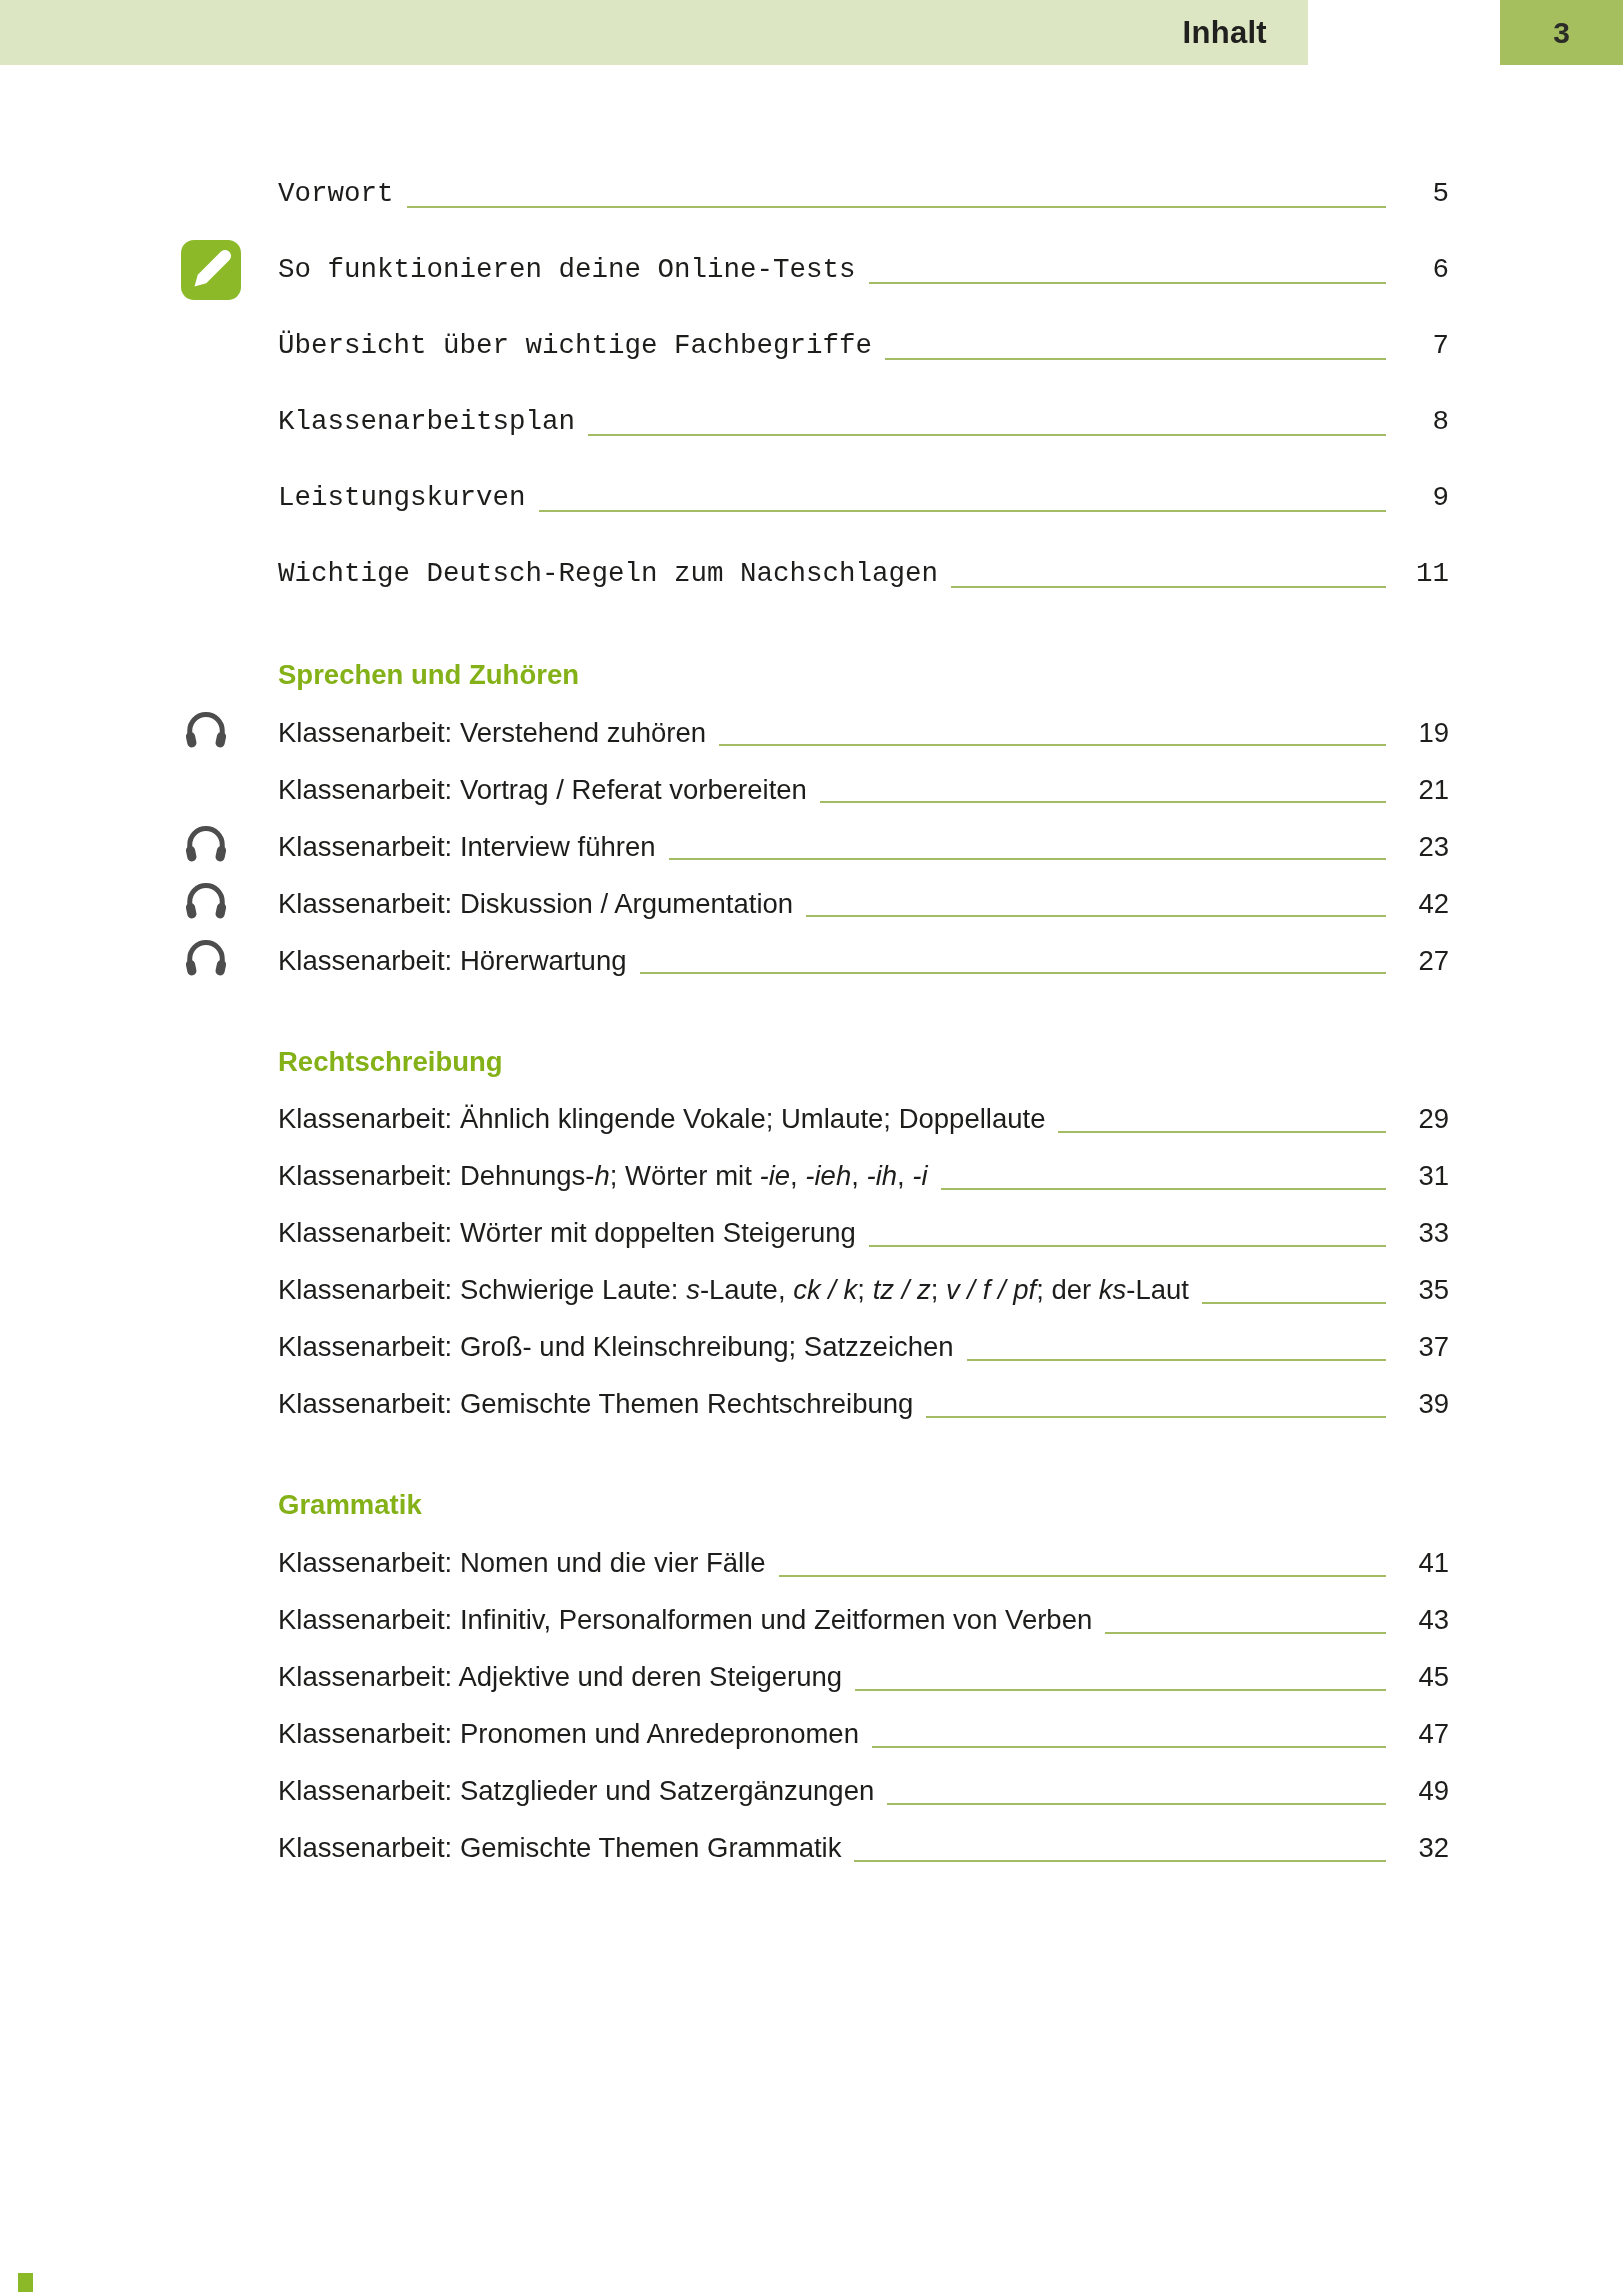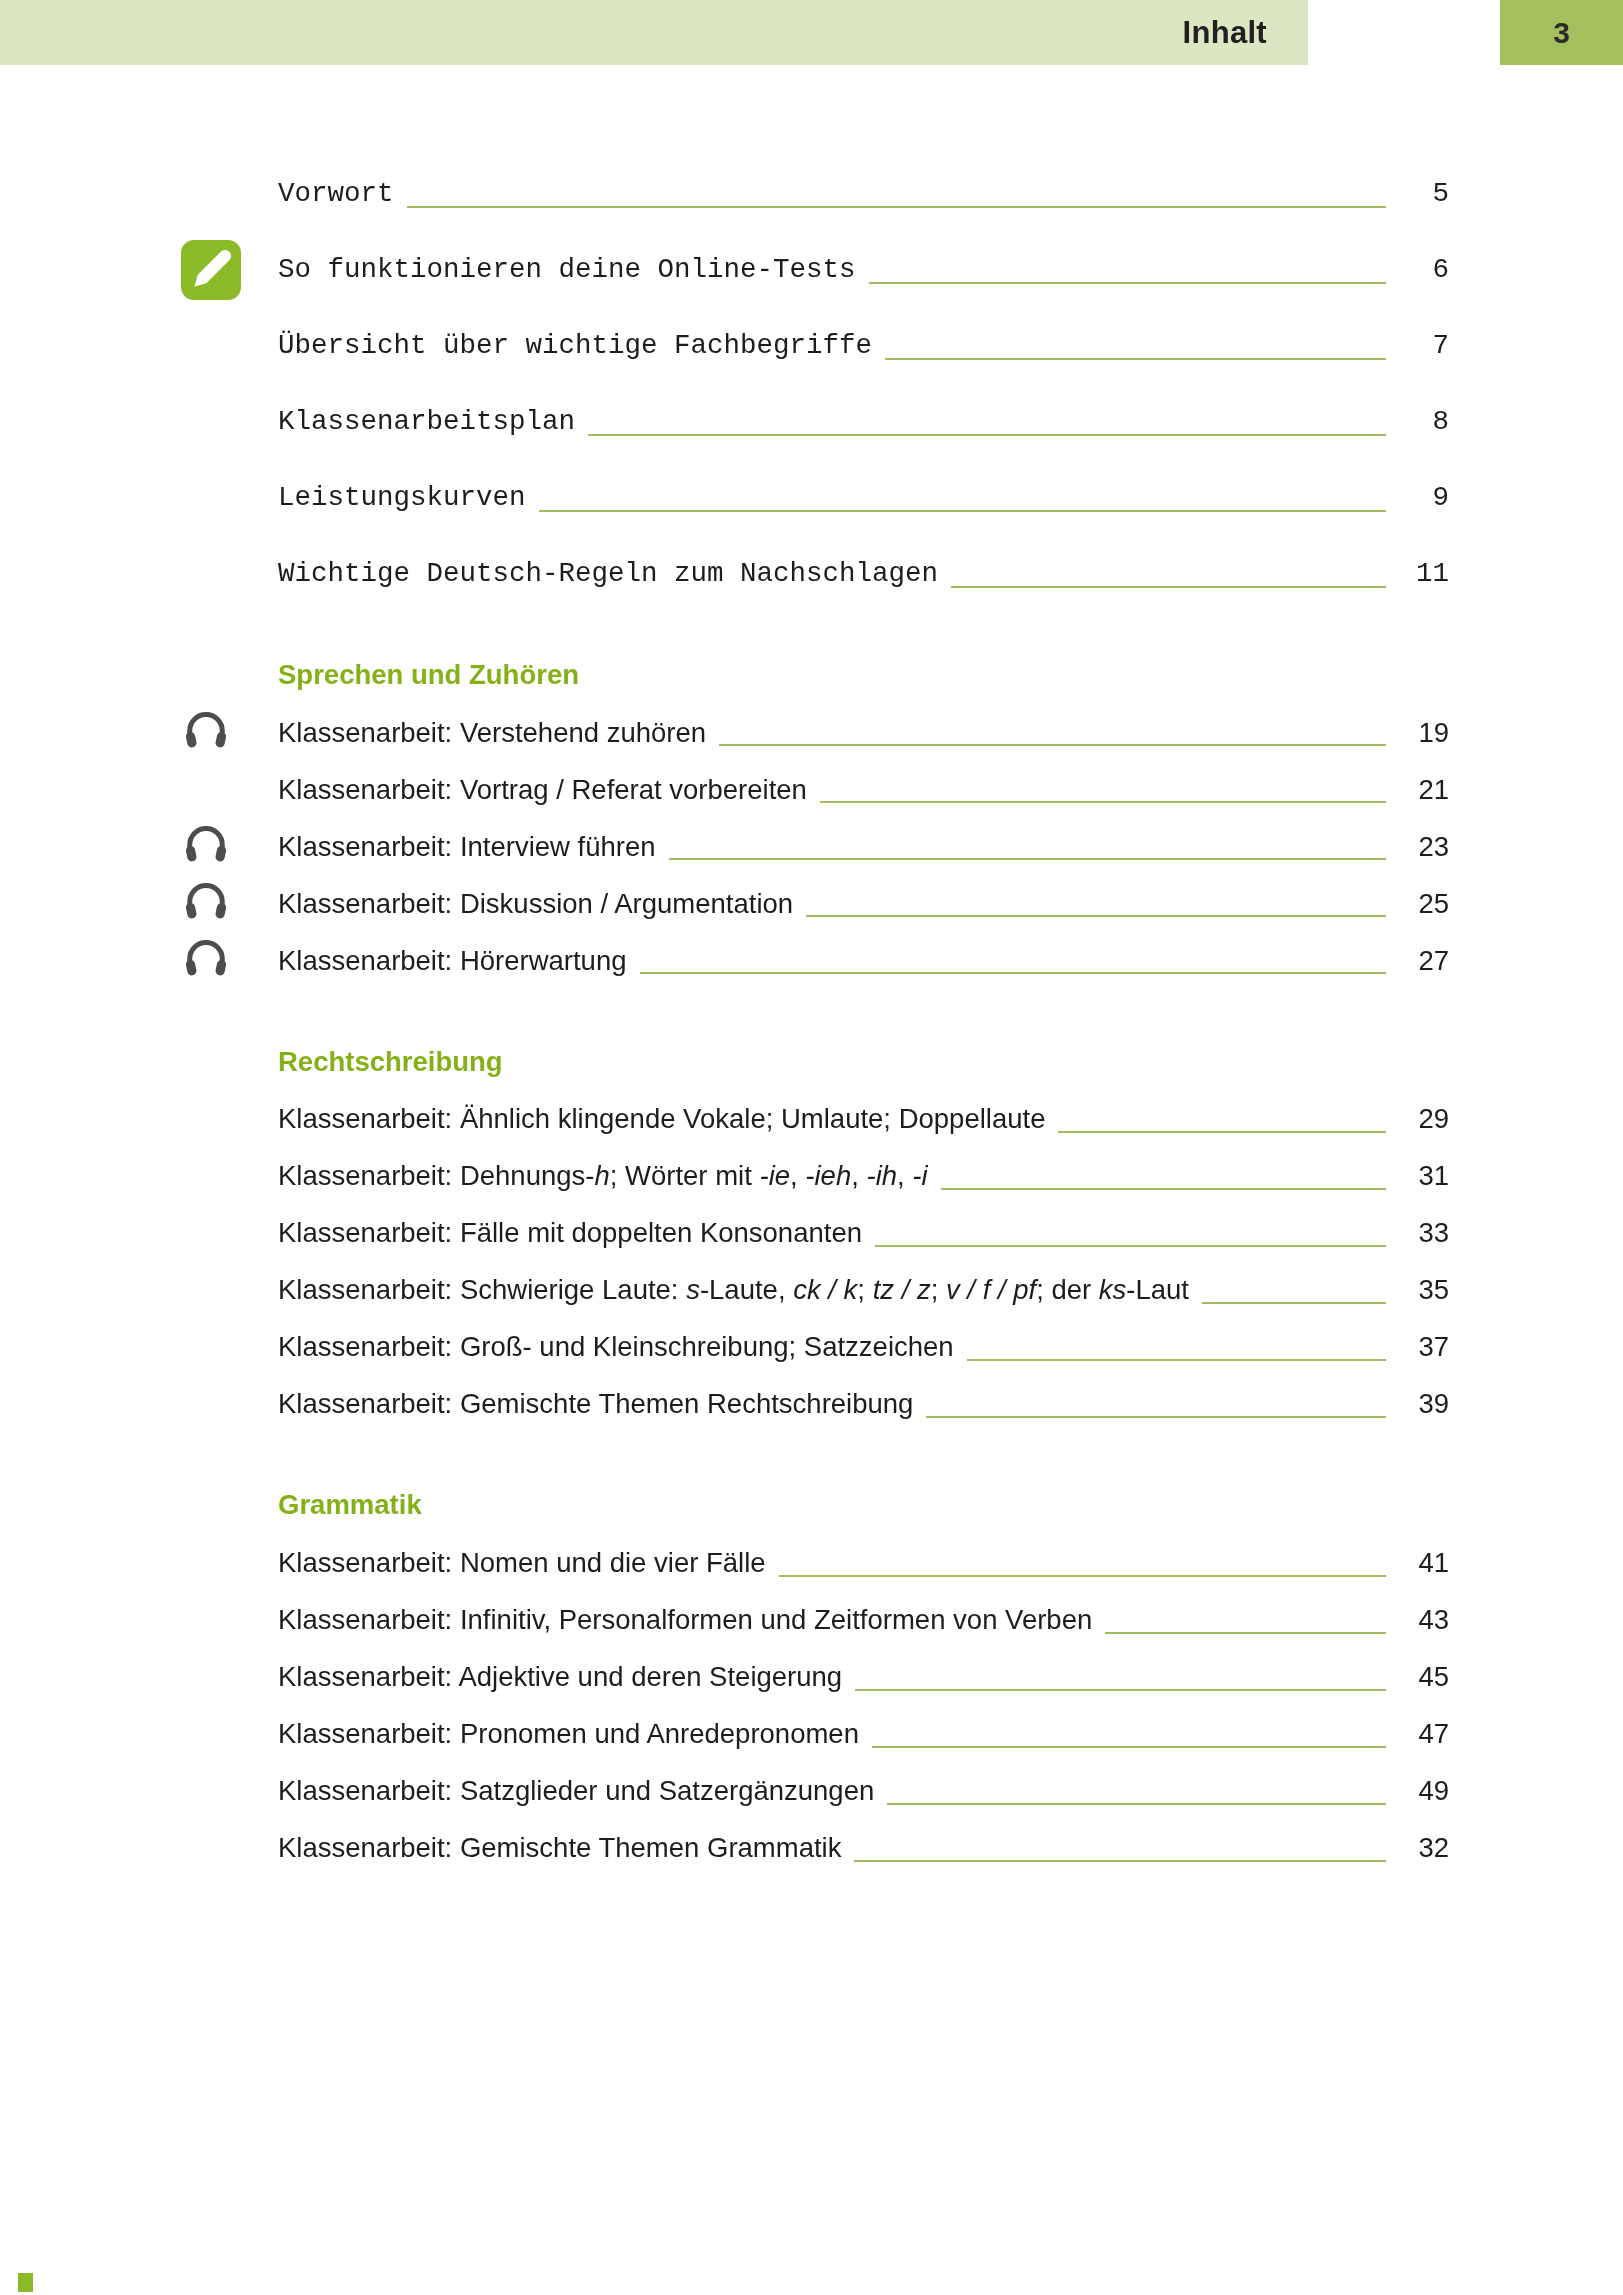--- a/index.html
+++ b/index.html
@@ -147,21 +147,21 @@
           <div class="toc-row">
             <span class="row-icon">
               <span class="headphones-icon"><svg viewBox="0 0 24 24">
                   <path d="M4.2 14.5v-2.5a7.8 7.8 0 0 1 15.6 0v2.5" fill="none" stroke="#4d4d4d" stroke-width="2.4" stroke-linecap="round"></path>
                   <rect x="2.7" y="12.6" width="4.4" height="7.4" rx="2.1" fill="#4d4d4d" transform="rotate(-12 4.9 16.3)"></rect>
                   <rect x="16.9" y="12.6" width="4.4" height="7.4" rx="2.1" fill="#4d4d4d" transform="rotate(12 19.1 16.3)"></rect>
                 </svg></span>
             </span>
             <span class="toc-label">Klassenarbeit: Diskussion / Argumentation</span>
             <span class="leader"></span>
-            <span class="toc-page">25</span>
+            <span class="toc-page">42</span>
           </div>
           <div class="toc-row">
             <span class="row-icon">
               <span class="headphones-icon"><svg viewBox="0 0 24 24">
                   <path d="M4.2 14.5v-2.5a7.8 7.8 0 0 1 15.6 0v2.5" fill="none" stroke="#4d4d4d" stroke-width="2.4" stroke-linecap="round"></path>
                   <rect x="2.7" y="12.6" width="4.4" height="7.4" rx="2.1" fill="#4d4d4d" transform="rotate(-12 4.9 16.3)"></rect>
                   <rect x="16.9" y="12.6" width="4.4" height="7.4" rx="2.1" fill="#4d4d4d" transform="rotate(12 19.1 16.3)"></rect>
                 </svg></span>
             </span>
             <span class="toc-label">Klassenarbeit: Hörerwartung</span>
@@ -175,21 +175,21 @@
             <span class="toc-label">Klassenarbeit: Ähnlich klingende Vokale; Umlaute; Doppellaute</span>
             <span class="leader"></span>
             <span class="toc-page">29</span>
           </div>
           <div class="toc-row">
             <span class="toc-label"><span>Klassenarbeit: Dehnungs-</span><i>h</i><span>; Wörter mit </span><i>-ie</i><span>, </span><i>-ieh</i><span>, </span><i>-ih</i><span>, </span><i>-i</i></span>
             <span class="leader"></span>
             <span class="toc-page">31</span>
           </div>
           <div class="toc-row">
-            <span class="toc-label">Klassenarbeit: Fälle mit doppelten Konsonanten</span>
+            <span class="toc-label">Klassenarbeit: Wörter mit doppelten Steigerung</span>
             <span class="leader"></span>
             <span class="toc-page">33</span>
           </div>
           <div class="toc-row">
             <span class="toc-label"><span>Klassenarbeit: Schwierige Laute: </span><i>s</i><span>-Laute, </span><i>ck / k</i><span>; </span><i>tz / z</i><span>; </span><i>v / f / pf</i><span>; der </span><i>ks</i><span>-Laut</span></span>
             <span class="leader"></span>
             <span class="toc-page">35</span>
           </div>
           <div class="toc-row">
             <span class="toc-label">Klassenarbeit: Groß- und Kleinschreibung; Satzzeichen</span>

